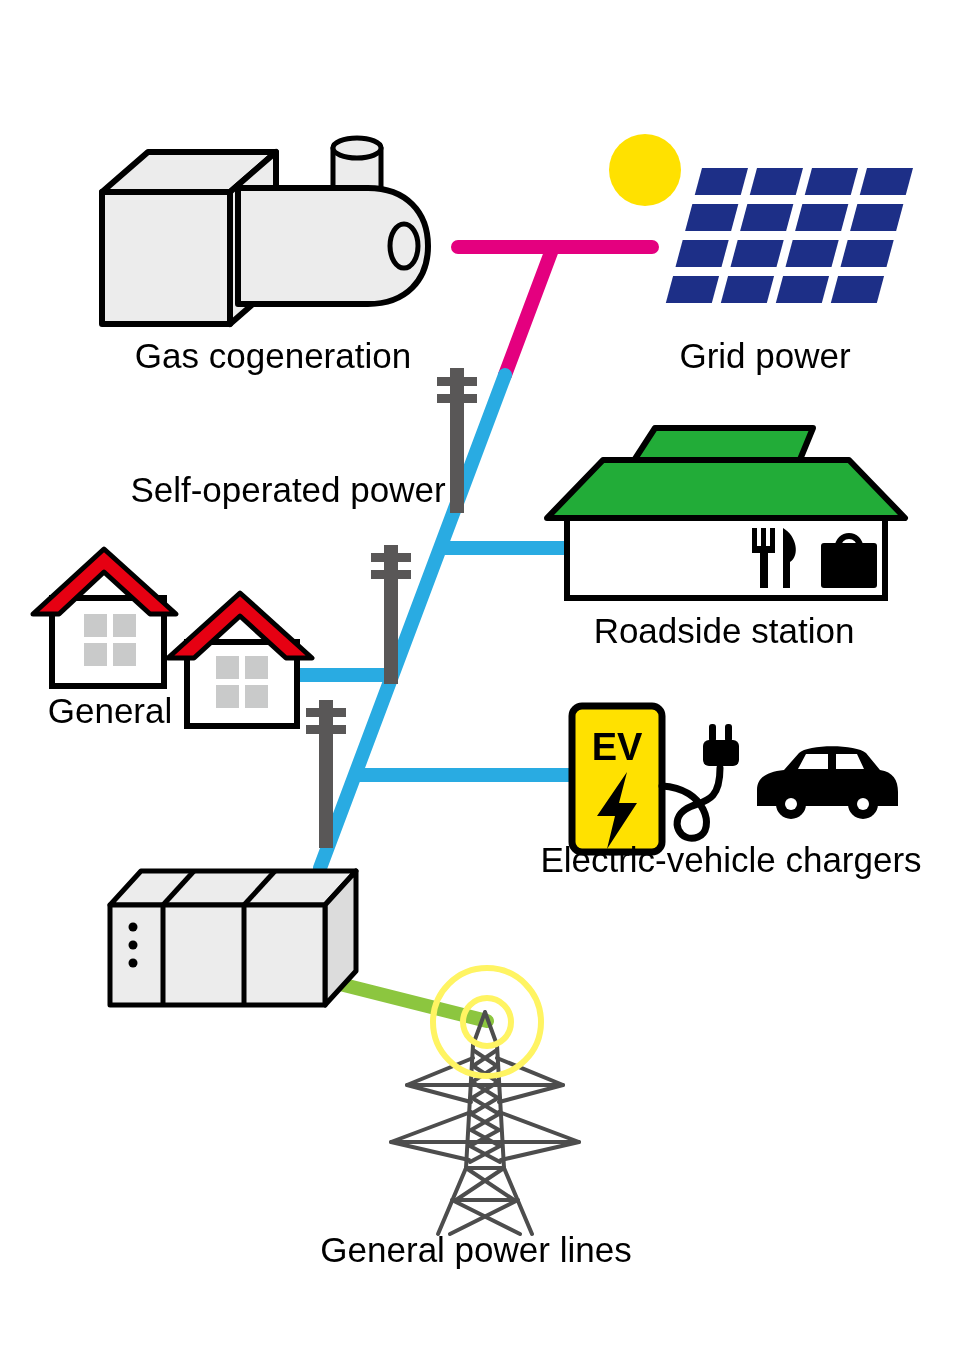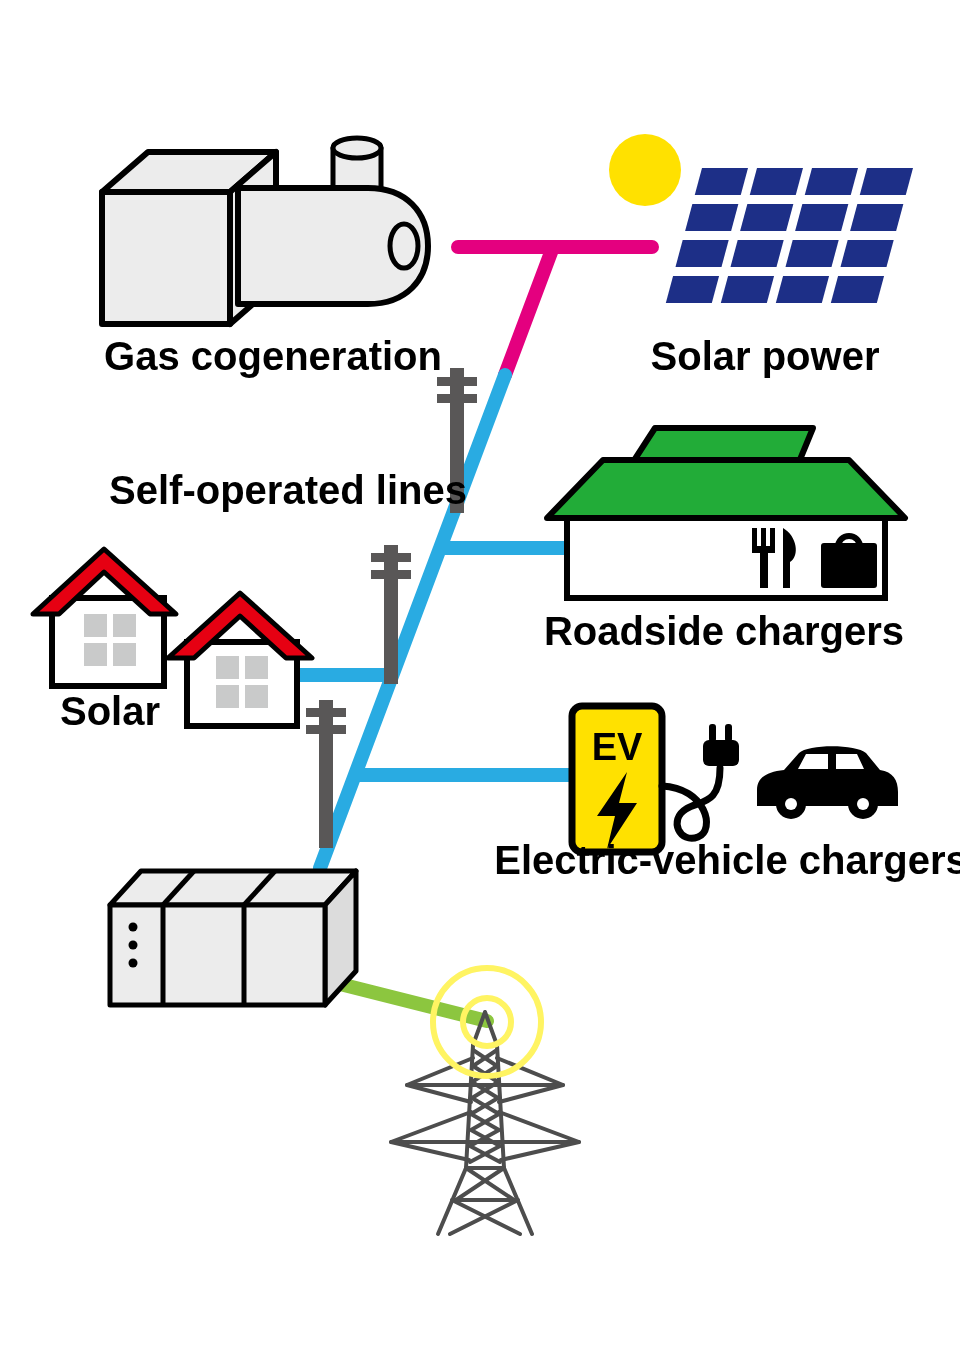--- a/index.html
+++ b/index.html
@@ -16,22 +16,22 @@
     font-family: "Liberation Sans", "DejaVu Sans", sans-serif;
   }
   .canvas svg {
     position: absolute;
     left: 0;
     top: 0;
   }
   .label {
     position: absolute;
     transform: translate(-50%, -50%);
-    font-weight: bold;
-    font-size: 40px;
+    font-weight: normal;
+    font-size: 35px;
     color: var(--text, #000);
     white-space: nowrap;
   }
 </style>
 </head>
 <body>
 
 <div class="canvas">
   <svg width="960" height="1370" viewBox="0 0 960 1370">
 
@@ -179,18 +179,19 @@
       <line x1="466" y1="1168" x2="504" y2="1168"></line>
     </g>
 
     <g style="fill:none;stroke:var(--highlight-ring);stroke-width:6">
       <circle cx="487" cy="1022" r="24"></circle>
       <circle cx="487" cy="1022" r="54"></circle>
     </g>
   </svg>
 
   <div class="label" style="left:273px;top:356px">Gas cogeneration</div>
-  <div class="label" style="left:765px;top:356px">Solar power</div>
-  <div class="label" style="left:288px;top:490px">Self-operated lines</div>
-  <div class="label" style="left:724px;top:631px">Roadside chargers</div>
-  <div class="label" style="left:110px;top:711px">Solar</div>
+  <div class="label" style="left:765px;top:356px">Grid power</div>
+  <div class="label" style="left:288px;top:490px">Self-operated power</div>
+  <div class="label" style="left:724px;top:631px">Roadside station</div>
+  <div class="label" style="left:110px;top:711px">General</div>
   <div class="label" style="left:731px;top:860px">Electric-vehicle chargers</div>
+  <div class="label" style="left:476px;top:1250px">General power lines</div>
 </div>
 
 </body></html>

